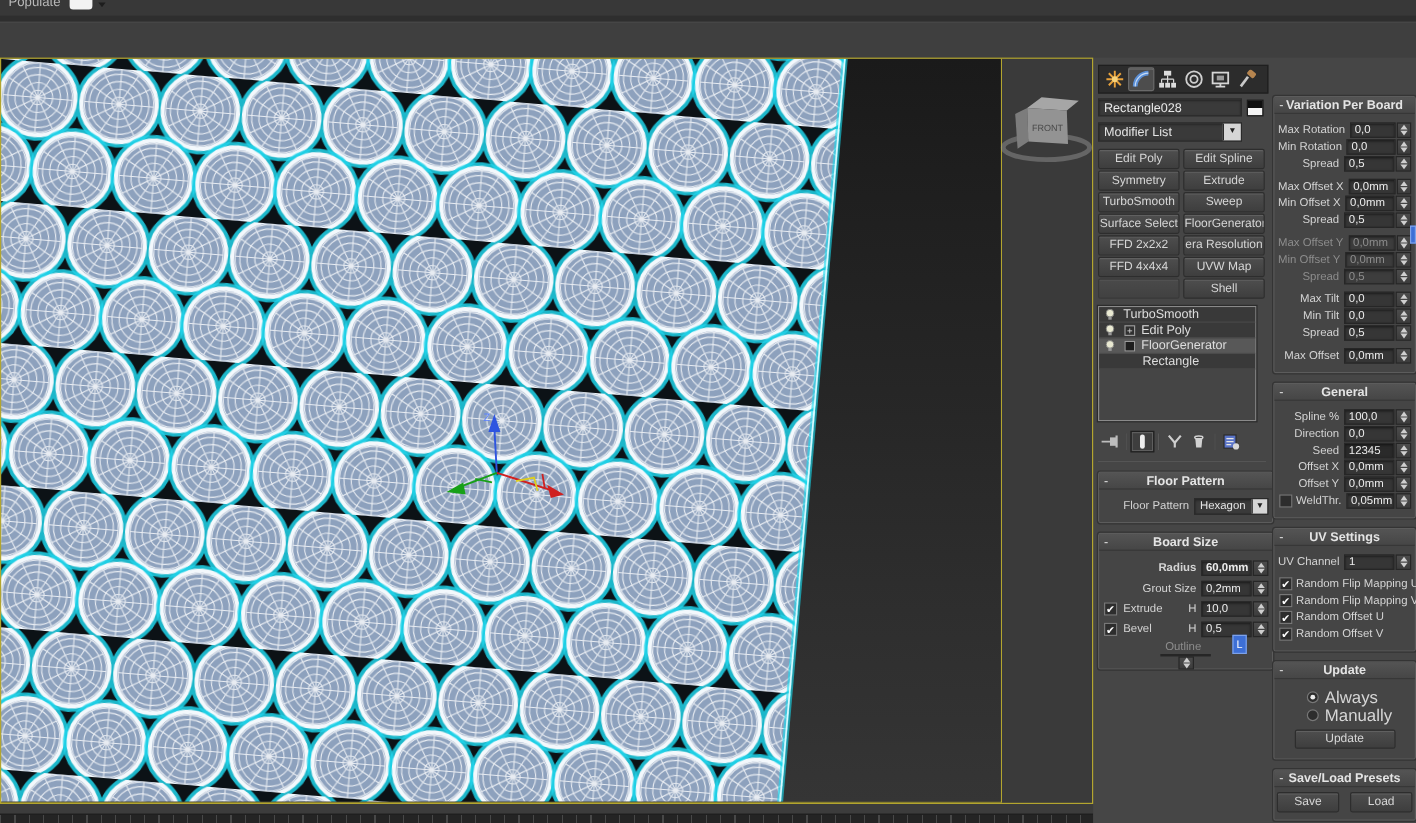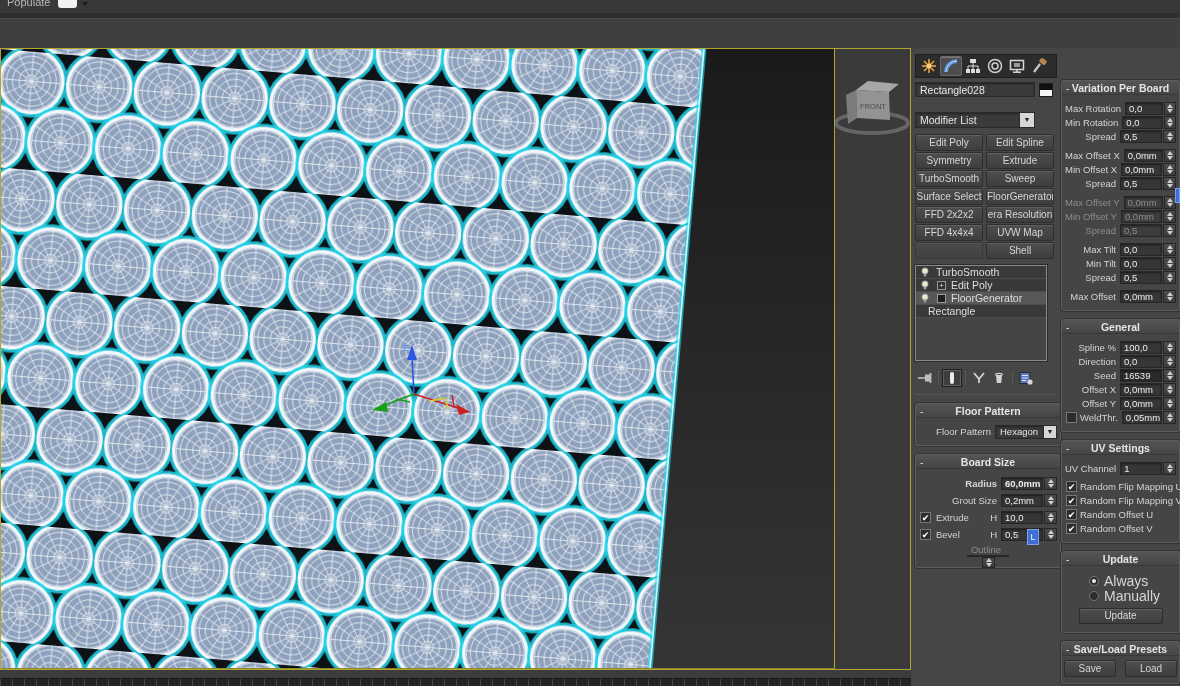--- a/index.html
+++ b/index.html
@@ -28,36 +28,36 @@
   .rightcol{position:absolute;left:150px;top:0;width:119px;}
 
   .tabs{margin-top:6px;height:24px;background:#2c2c2c;display:flex;align-items:center;padding:0 2px;border:1px solid #1f1f1f;width:142px;}
   .tab{width:22px;height:20px;display:flex;align-items:center;justify-content:center;border-radius:2px;}
   .tab.active{background:#4d4d4d;border:1px solid #6a6a6a;box-shadow:inset 0 1px 0 #777;}
 
   .namerow{margin-top:4px;display:flex;align-items:center;}
   .namefield{width:120px;height:15px;background:#3a3a3a;border:1px solid #2a2a2a;box-shadow:inset 0 1px 2px rgba(0,0,0,.45);color:#e8e8e8;font-size:10.5px;line-height:14px;padding:0 4px;}
   .swatch{width:14px;height:14px;margin-left:4px;border:1px solid #1c1c1c;background:linear-gradient(#101010 48%,#f4f4f4 48%);}
 
-  .droprow{margin-top:15px;display:flex;align-items:center;height:16px;background:#3a3a3a;border:1px solid #2a2a2a;box-shadow:inset 0 1px 2px rgba(0,0,0,.4);width:120px;}
+  .droprow{margin-top:5px;display:flex;align-items:center;height:16px;background:#3a3a3a;border:1px solid #2a2a2a;box-shadow:inset 0 1px 2px rgba(0,0,0,.4);width:120px;}
   .droprow .dtext{flex:1;padding:0 4px;color:#e4e4e4;font-size:10.5px;}
   .droparrow{width:15px;height:14px;background:#d6d6d6;border-left:1px solid #2a2a2a;color:#222;font-size:7px;line-height:14px;text-align:center;}
 
   .btngrid{margin-top:6px;width:140px;display:grid;grid-template-columns:68px 68px;grid-gap:1px 3px;}
   .btn{background:linear-gradient(#4e4e4e,#3e3e3e);border:1px solid #2d2d2d;box-shadow:inset 0 1px 0 #606060;border-radius:2px;color:#d6d6d6;font-size:10px;height:17px;line-height:15px;text-align:center;white-space:nowrap;overflow:hidden;}
   .btn.empty{opacity:.55;}
 
   .stackbox{margin-top:6px;width:132px;height:96px;background:#454545;border:1px solid #8a8a8a;outline:1px solid #2c2c2c;}
   .stkrow{height:13px;display:flex;align-items:center;background:#393939;border-bottom:1px solid #4b4b4b;color:#dedede;font-size:10.5px;}
   .stkrow.sel{background:#585858;}
   .stkrow .bulb{width:12px;margin-left:3px;display:flex;justify-content:center;}
   .stkrow .exp{width:9px;height:9px;margin-left:6px;border:1px solid #9a9a9a;font-size:8px;line-height:8px;text-align:center;color:#ddd;background:#303030;}
   .stkrow .exp.solid{background:#1e1e1e;}
   .stkrow .stklbl{margin-left:5px;}
-  .stkrow.base .stklbl{margin-left:12px;}
+  .stkrow.base .stklbl{margin-left:36px;}
 
   .stacktools{margin-top:7px;width:132px;height:20px;display:flex;align-items:center;}
   .stool{width:20px;height:18px;display:flex;align-items:center;justify-content:center;}
   .stool.boxed{border:1px solid #202020;box-shadow:0 0 0 1px #5e5e5e inset;background:#3e3e3e;}
   .ssep{width:1px;height:14px;background:#2c2c2c;margin:0 3px;border-right:1px solid #585858;}
   .paneldiv{margin-top:6px;width:140px;height:1px;background:#2e2e2e;border-bottom:1px solid #555;}
 
   
   .ro{border:1px solid #5c5c5c;outline:1px solid #343434;border-radius:2px;margin-top:8px;background:#454545;padding-bottom:6px;}
   .ro-h{height:14px;background:linear-gradient(#545454,#464646);border-bottom:1px solid #373737;font-size:10.5px;font-weight:bold;color:#e4e4e4;text-align:center;line-height:14px;position:relative;}
@@ -524,21 +524,21 @@
             <div class="row">
               <span class="lbl">Direction</span>
               <div class="fld">0,0</div>
               <div class="spin">
                 <i class="up"></i>
                 <i class="dn"></i>
               </div>
             </div>
             <div class="row">
               <span class="lbl">Seed</span>
-              <div class="fld selfld">16539</div>
+              <div class="fld selfld">12345</div>
               <div class="spin">
                 <i class="up"></i>
                 <i class="dn"></i>
               </div>
             </div>
             <div class="row">
               <span class="lbl">Offset X</span>
               <div class="fld">0,0mm</div>
               <div class="spin">
                 <i class="up"></i>

